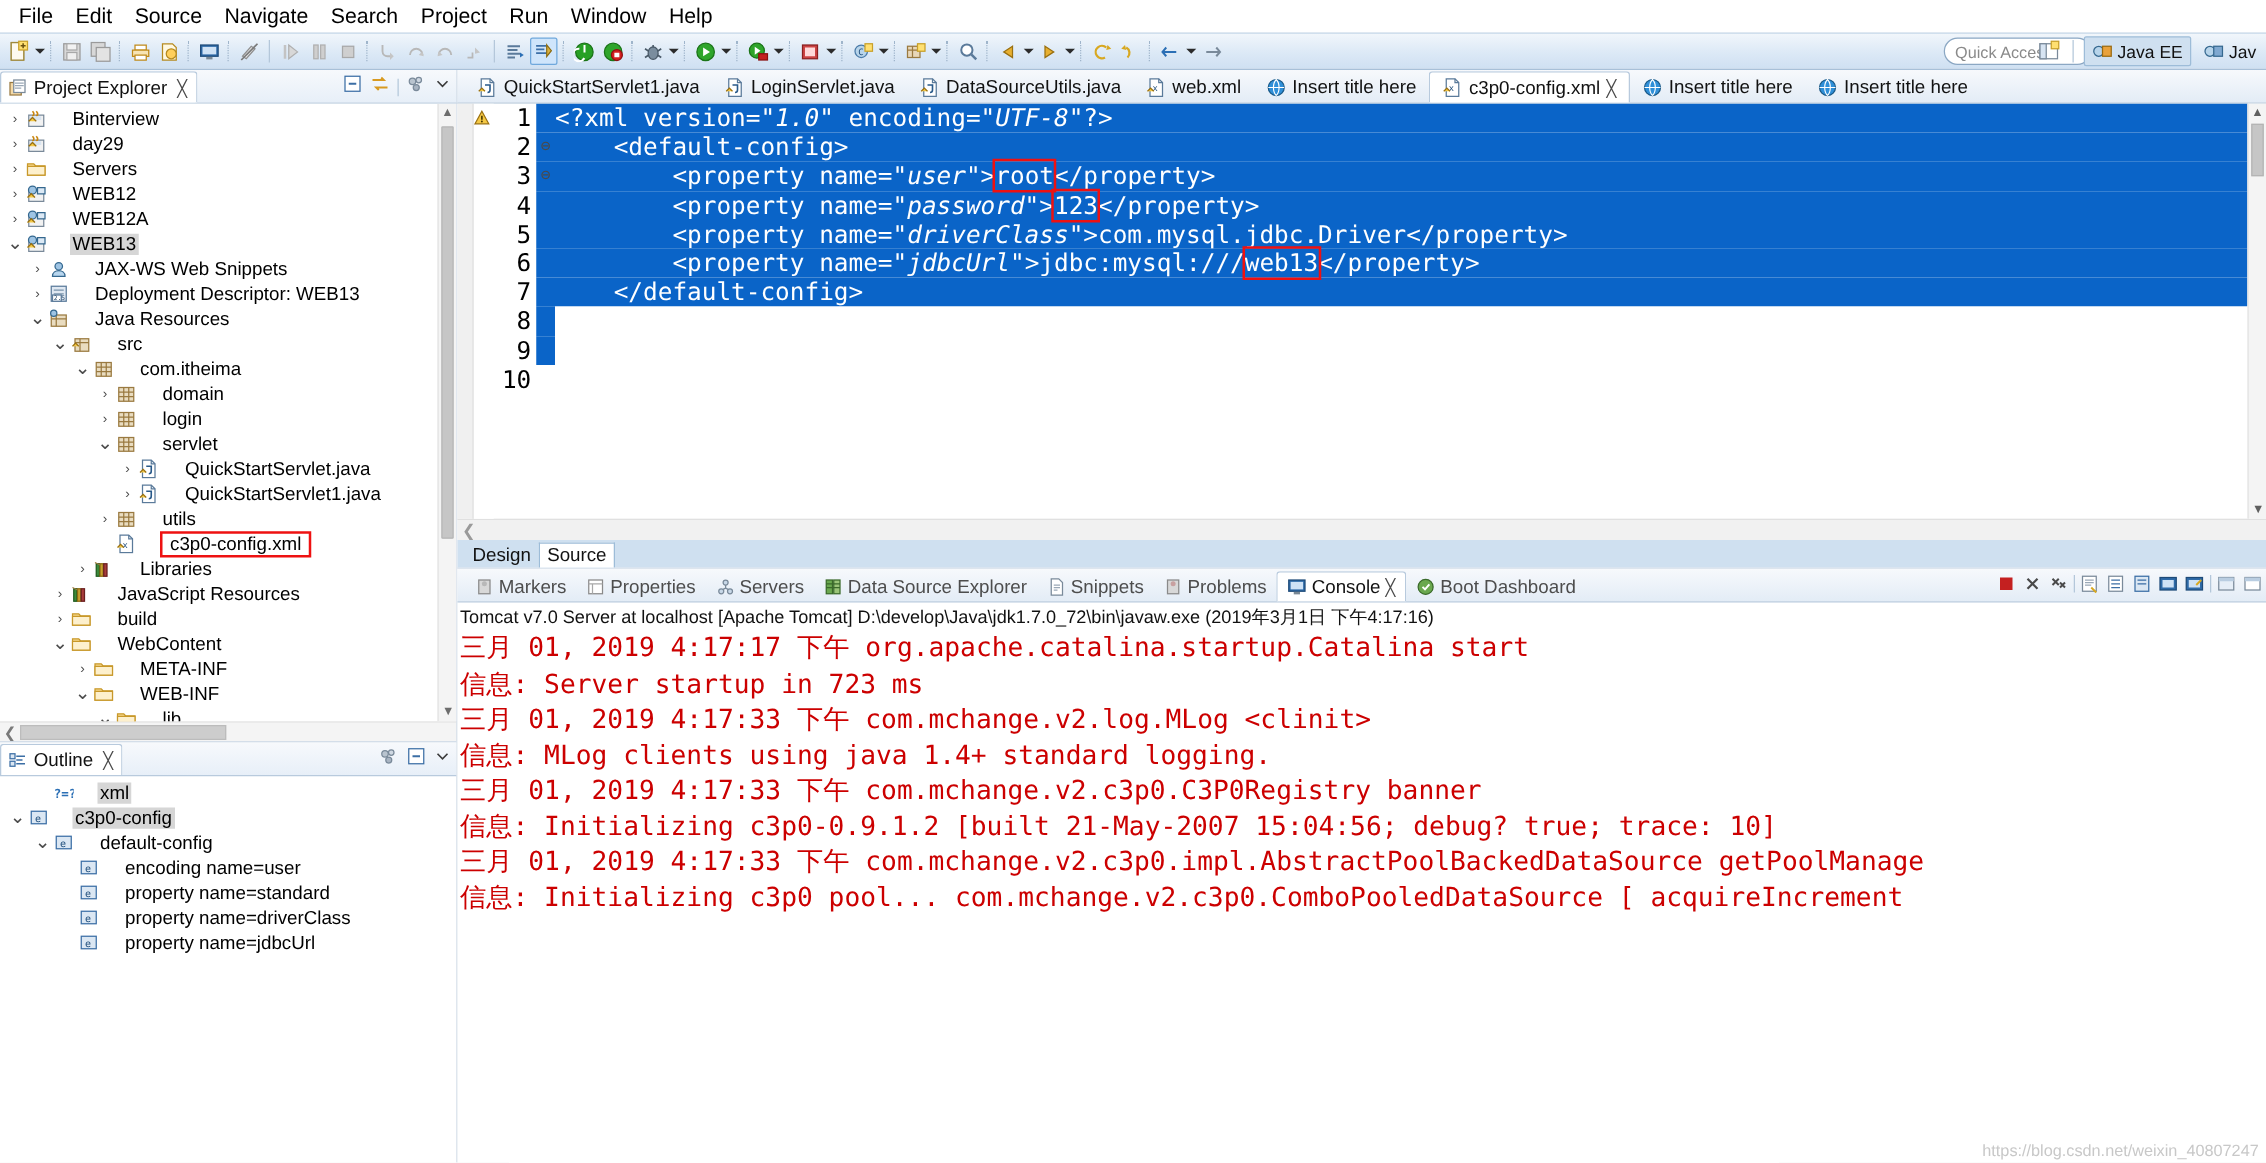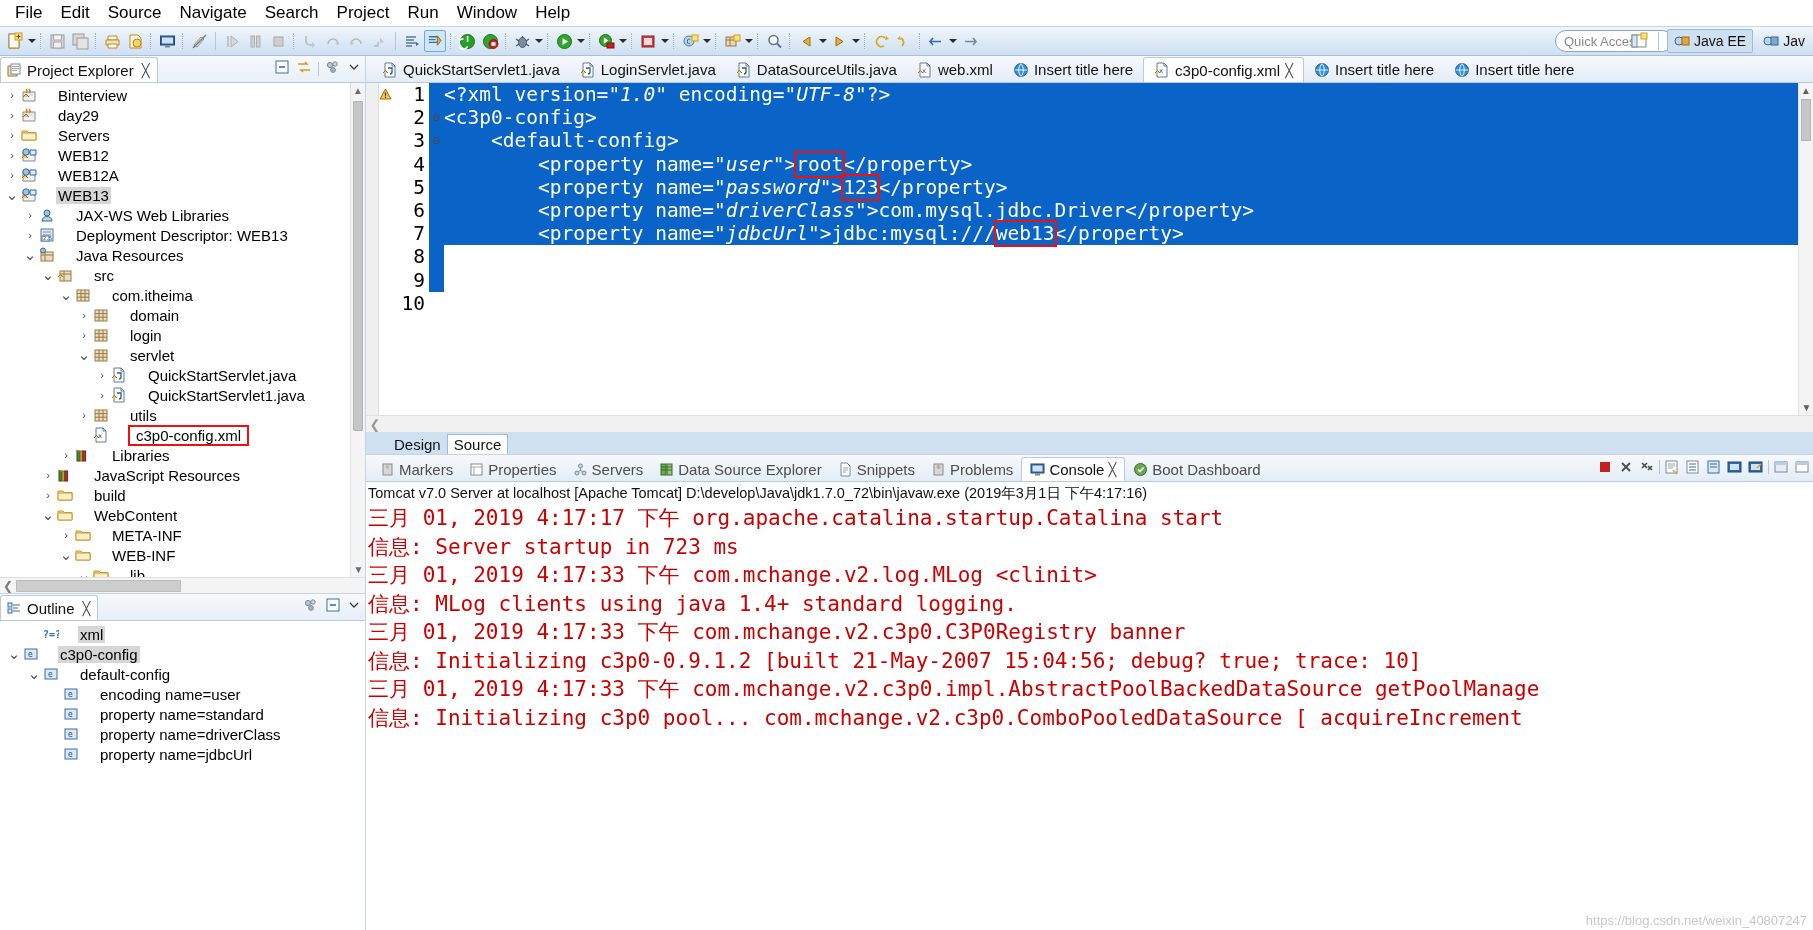--- a/index.html
+++ b/index.html
@@ -125,21 +125,21 @@
 
   .edvscroll { width:15px; background:#f4f4f4; border-left:1px solid #e2e2e2; position:relative;}
   .edvscroll .arw { height:15px; text-align:center; font-size:10px; color:#5f5f5f; line-height:15px;}
   .edvthumb { position:absolute; left:2px; top:16px; width:10px; height:42px; background:#c6c6c6;
               border:1px solid #b4b4b4;}
 
   .edhscroll { height:17px; background:#f1f1f1; border-top:1px solid #e0e0e0;
                display:flex; align-items:center; }
   .edhscroll .lt { width:18px; text-align:center; color:#9a9a9a; font-size:13px; }
 
-  .dstabs { height:22px; background:#cfe0f0; display:flex; align-items:flex-end; padding-left:22px; }
+  .dstabs { height:22px; background:#cfe0f0; display:flex; align-items:flex-end; padding-left:6px; }
   .dstab { font-size:15px; padding:1px 6px; color:#111; }
   .dstab.active { background:#fff; border:1px solid #9dbcd8; border-bottom:none; }
 
   
   .consolebox { flex:1; display:flex; flex-direction:column; background:#fff; min-height:0;}
   .constabbar { height:27px; position:relative; display:flex; align-items:flex-end;
                 background: linear-gradient(to bottom,#f7f9fc,#e3ecf6);
                 border-bottom:1px solid #b8cadd; padding-left:6px; }
   .constab { display:flex; align-items:center; gap:4px; height:24px; padding:0 8px;
              font-size:15px; color:#4d4d4d; white-space:nowrap;}
@@ -564,21 +564,21 @@
             <span class="lbl">WEB13</span>
           </div>
           <div class="trow" style="padding-left: 22px;">
             <span class="arrow">›</span>
             <span class="ico">
               <svg width="16" height="16" viewBox="0 0 16 16">
                 <circle cx="8" cy="6" r="3" fill="#9ec4e4" stroke="#35688f"></circle>
                 <path d="M3 14c0-3 2.5-4.5 5-4.5S13 11 13 14z" fill="#b8d6ee" stroke="#35688f"></path>
               </svg>
             </span>
-            <span class="lbl">JAX-WS Web Libraries</span>
+            <span class="lbl">JAX-WS Web Snippets</span>
           </div>
           <div class="trow" style="padding-left: 22px;">
             <span class="arrow">›</span>
             <span class="ico">
               <svg width="16" height="16" viewBox="0 0 16 16">
                 <rect x="2" y="2" width="12" height="12" fill="#dfe8f2" stroke="#5a7a9a"></rect>
                 <path d="M4 5h8M4 8h8" stroke="#7a93ab"></path>
                 <rect x="3" y="9" width="7" height="5" fill="#fff" stroke="#5a7a9a"></rect>
                 <text x="4" y="13.4" font-size="5" fill="#2a4a6a" font-family="monospace">2.5</text>
               </svg>
@@ -1007,26 +1007,26 @@
                   <div class="cline sel" style="font-size: 13px; text-align: center; color: rgb(74, 74, 74);"></div>
                   <div class="cline sel" style="font-size: 13px; text-align: center; color: rgb(74, 74, 74);"></div>
                   <div class="cline sel" style="font-size: 13px; text-align: center; color: rgb(74, 74, 74);"></div>
                   <div class="cline sel" style="font-size: 13px; text-align: center; color: rgb(74, 74, 74);"></div>
                   <div class="cline sel" style="font-size: 13px; text-align: center; color: rgb(74, 74, 74);"></div>
                   <div class="cline sel" style="font-size: 13px; text-align: center; color: rgb(74, 74, 74);"></div>
                   <div class="cline" style="font-size: 13px; text-align: center; color: rgb(74, 74, 74);"></div>
                 </div>
                 <div style="flex: 1 1 0%;">
                   <div class="cline sel"><span>&lt;?xml version=</span><span class="it">"1.0"</span><span> encoding=</span><span class="it">"UTF-8"</span><span>?&gt;</span></div>
-                  <div class="cline sel"><span>&lt;c3p0-config&gt;</span></div>
                   <div class="cline sel"><span>    &lt;default-config&gt;</span></div>
                   <div class="cline sel"><span>        &lt;property name=</span><span class="it">"user"</span><span>&gt;</span><span class="redbox">root</span><span>&lt;/property&gt;</span></div>
                   <div class="cline sel"><span>        &lt;property name=</span><span class="it">"password"</span><span>&gt;</span><span class="redbox">123</span><span>&lt;/property&gt;</span></div>
                   <div class="cline sel"><span>        &lt;property name=</span><span class="it">"driverClass"</span><span>&gt;com.mysql.jdbc.Driver&lt;/property&gt;</span></div>
                   <div class="cline sel"><span>        &lt;property name=</span><span class="it">"jdbcUrl"</span><span>&gt;jdbc:mysql:///</span><span class="redbox">web13</span><span>&lt;/property&gt;</span></div>
+                  <div class="cline sel"><span>    &lt;/default-config&gt;</span></div>
                   <div class="cline"><span></span></div>
                 </div>
               </div>
           </div>
           <div class="edvscroll">
             <div class="arw">▲</div>
             <div class="edvthumb"></div>
             <div class="arw" style="position:absolute;bottom:0;width:15px">▼</div>
           </div>
         </div>

